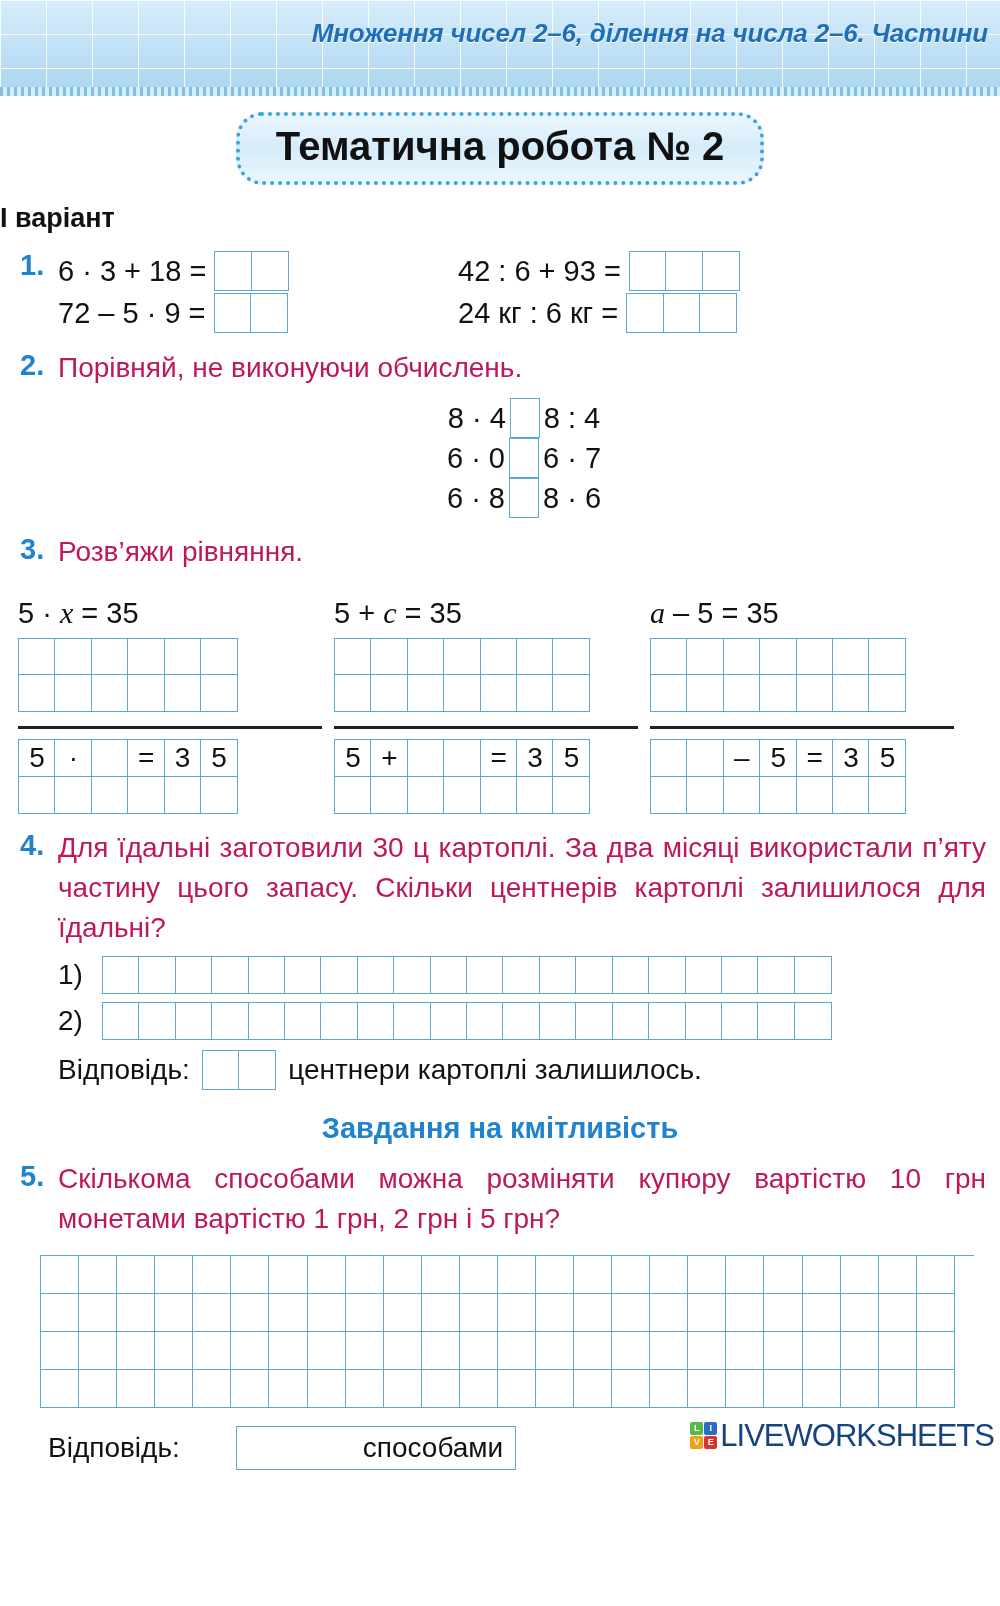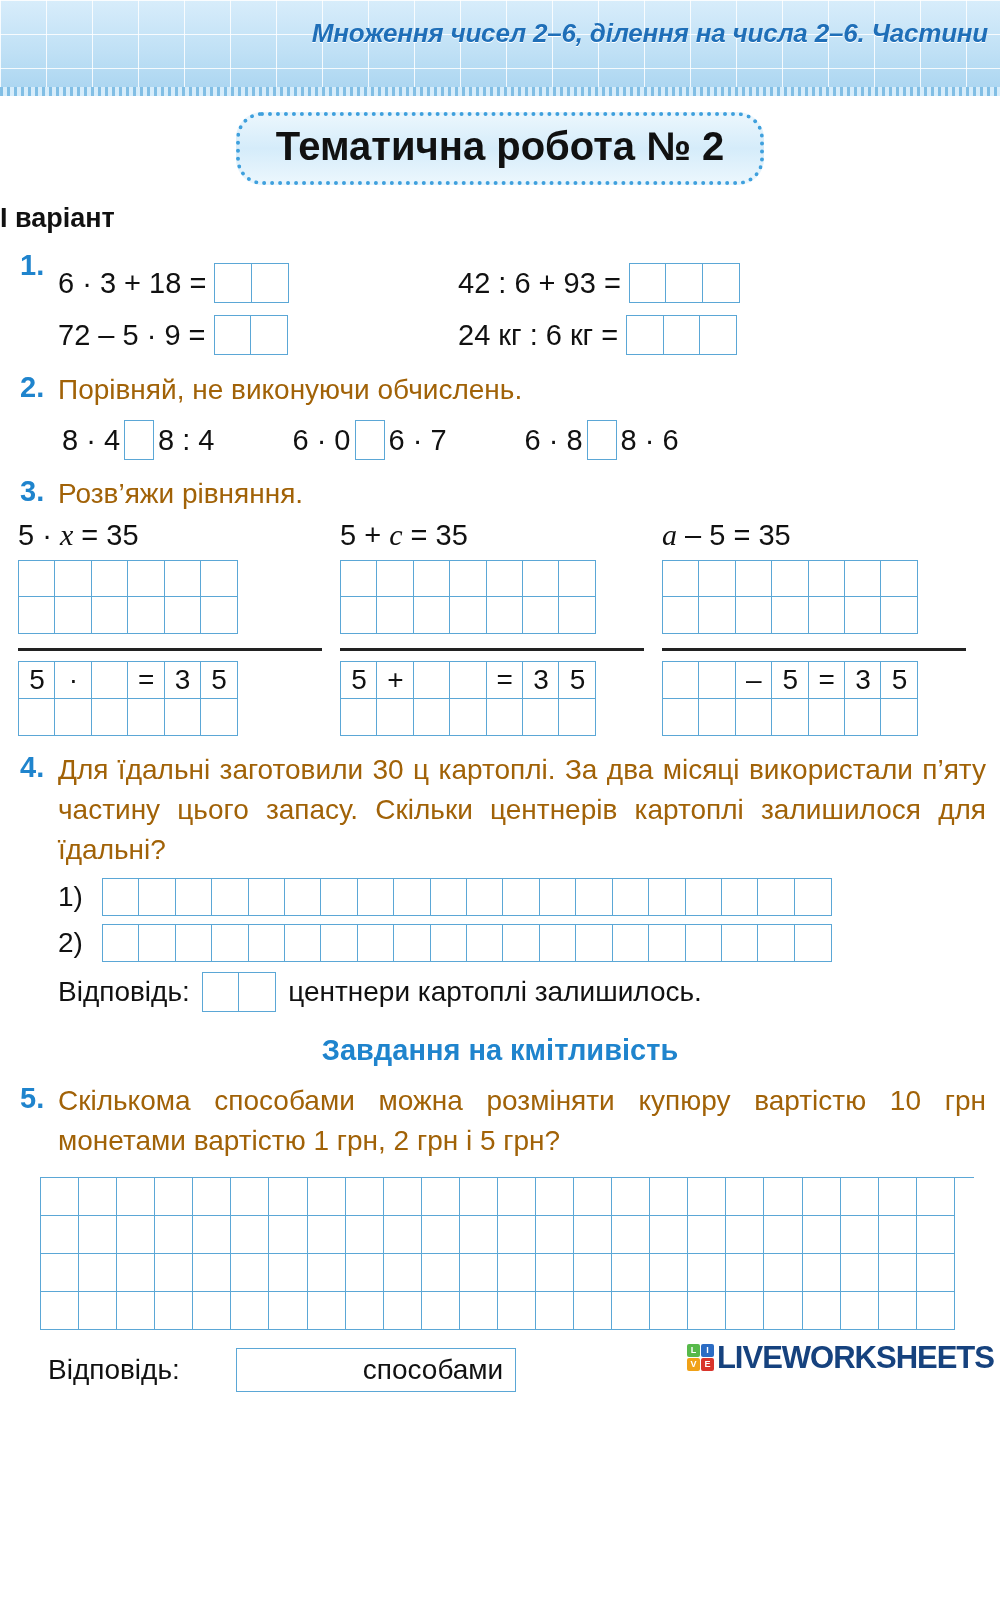--- a/index.html
+++ b/index.html
@@ -98,21 +98,21 @@
     padding-left: 6px;
     box-sizing: border-box;
     line-height: 34px;
   }
   .ex-body { flex: 1 1 auto; }
   .ex-text {
     font-size: 28px;
     line-height: 40px;
     text-align: justify;
     text-align-last: left;
-    color: #a16207;
+    color: #be185d;
   }
   .ex-text.nojust { text-align: left; }
 
   
   .cellrow { display: inline-flex; vertical-align: middle; }
   .cell {
     width: 38px;
     height: 38px;
     border: 1.6px solid #5ba7d6;
     margin-left: -1.6px;
@@ -126,54 +126,54 @@
     color: #111;
   }
   .cell:first-child { margin-left: 0; }
   .cell.small { width: 30px; height: 40px; }
   .cell.tall  { height: 40px; }
 
   
   .eq1-grid {
     display: grid;
     grid-template-columns: 400px auto;
-    row-gap: 10px;
-    margin-top: 14px;
+    margin-top: 2px;
   }
   .eq1-item {
     display: flex;
     align-items: center;
     font-size: 29px;
     white-space: nowrap;
     height: 42px;
   }
   .eq1-item .expr { margin-right: 8px; }
 
   
   .cmp-row {
     display: flex;
     align-items: center;
     font-size: 29px;
     margin-top: 10px;
     padding-left: 4px;
+    flex-direction: column;
   }
   .cmp-item {
     display: flex;
     align-items: center;
     white-space: nowrap;
   }
   .cmp-item .lhs { margin-right: 4px; }
   .cmp-item .rhs { margin-left: 4px; }
   .cmp-gap { width: 78px; }
 
   
   .eq-cols {
     display: flex;
-    gap: 18px;
-    margin-top: 4px;
+    gap: 12px;
+    margin-top: 24px;
     padding-left: 4px;
   }
   .eq-col { width: 304px; }
   .eq-col .eq-label {
     font-size: 29px;
     margin-bottom: 6px;
     white-space: nowrap;
     height: 36px;
   }
   .eq-label .var {
@@ -289,21 +289,21 @@
     color: #fff;
     border-radius: 2px;
     line-height: 1;
   }
   .t-l { background: #57b94a; }
   .t-i { background: #2b6cc4; }
   .t-v { background: #f0a117; }
   .t-e { background: #d9352c; }
   .logo-text {
     font-size: 31px;
-    font-weight: bold;
+    font-weight: normal;
     color: #16427e;
     letter-spacing: -1px;
   }
 </style>
 </head>
 <body>
 
 <div class="header-band">
   <div class="header-title">Множення чисел 2–6, ділення на числа 2–6. Частини</div>
 </div>

